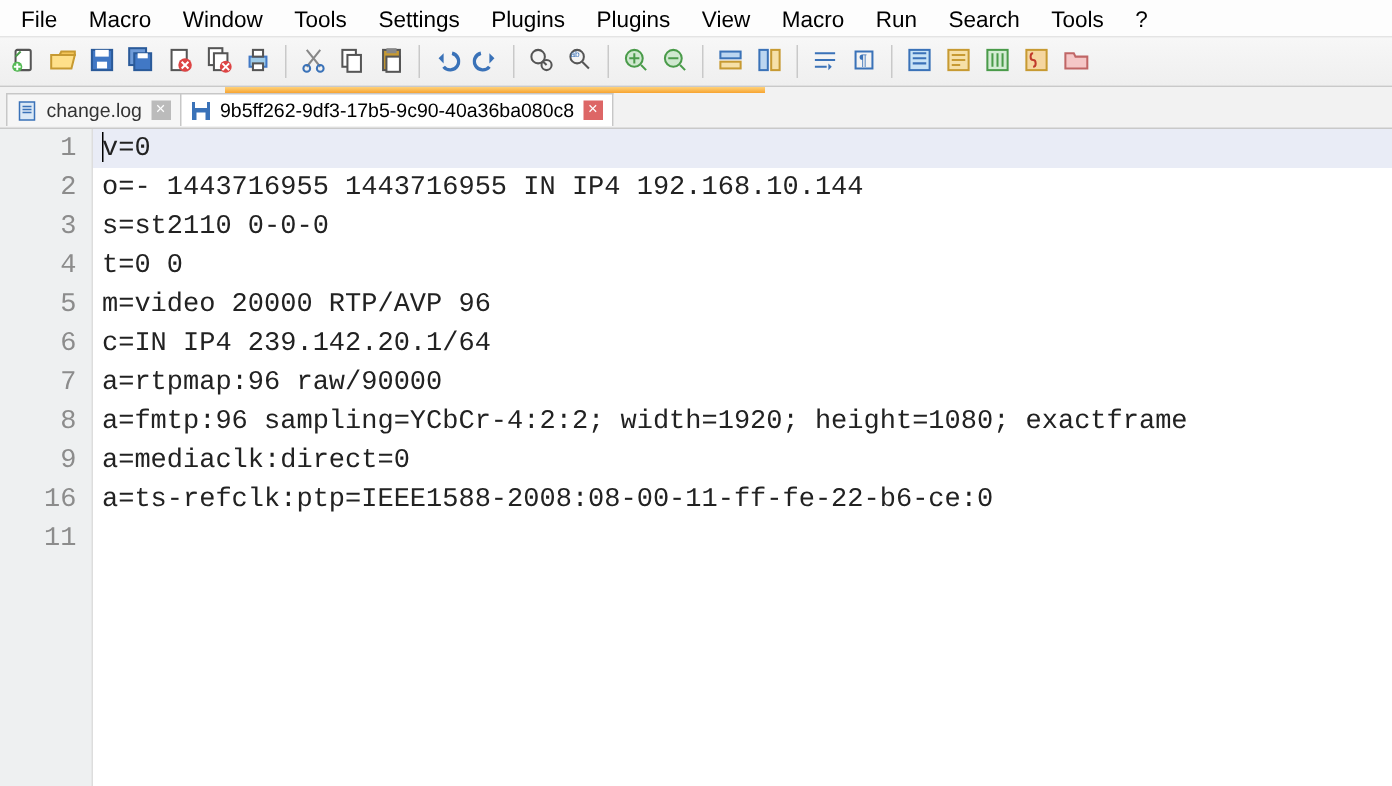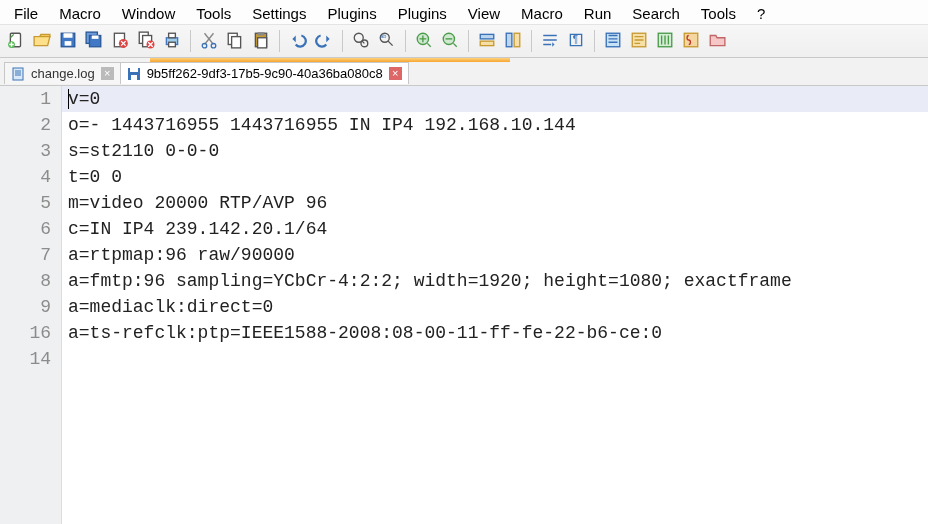--- a/index.html
+++ b/index.html
@@ -371,16 +371,16 @@
       <div>1</div>
       <div>2</div>
       <div>3</div>
       <div>4</div>
       <div>5</div>
       <div>6</div>
       <div>7</div>
       <div>8</div>
       <div>9</div>
       <div>16</div>
-      <div>14</div>
+      <div>11</div>
     </div>
   <div class="code" id="code"><div class="line current"><span class="caret"></span>v=0</div><div class="line">o=- 1443716955 1443716955 IN IP4 192.168.10.144</div><div class="line">s=st2110 0-0-0</div><div class="line">t=0 0</div><div class="line">m=video 20000 RTP/AVP 96</div><div class="line">c=IN IP4 239.142.20.1/64</div><div class="line">a=rtpmap:96 raw/90000</div><div class="line">a=fmtp:96 sampling=YCbCr-4:2:2; width=1920; height=1080; exactframe</div><div class="line">a=mediaclk:direct=0</div><div class="line">a=ts-refclk:ptp=IEEE1588-2008:08-00-11-ff-fe-22-b6-ce:0</div><div class="line"></div></div>
 </div>
 
 </body></html>

